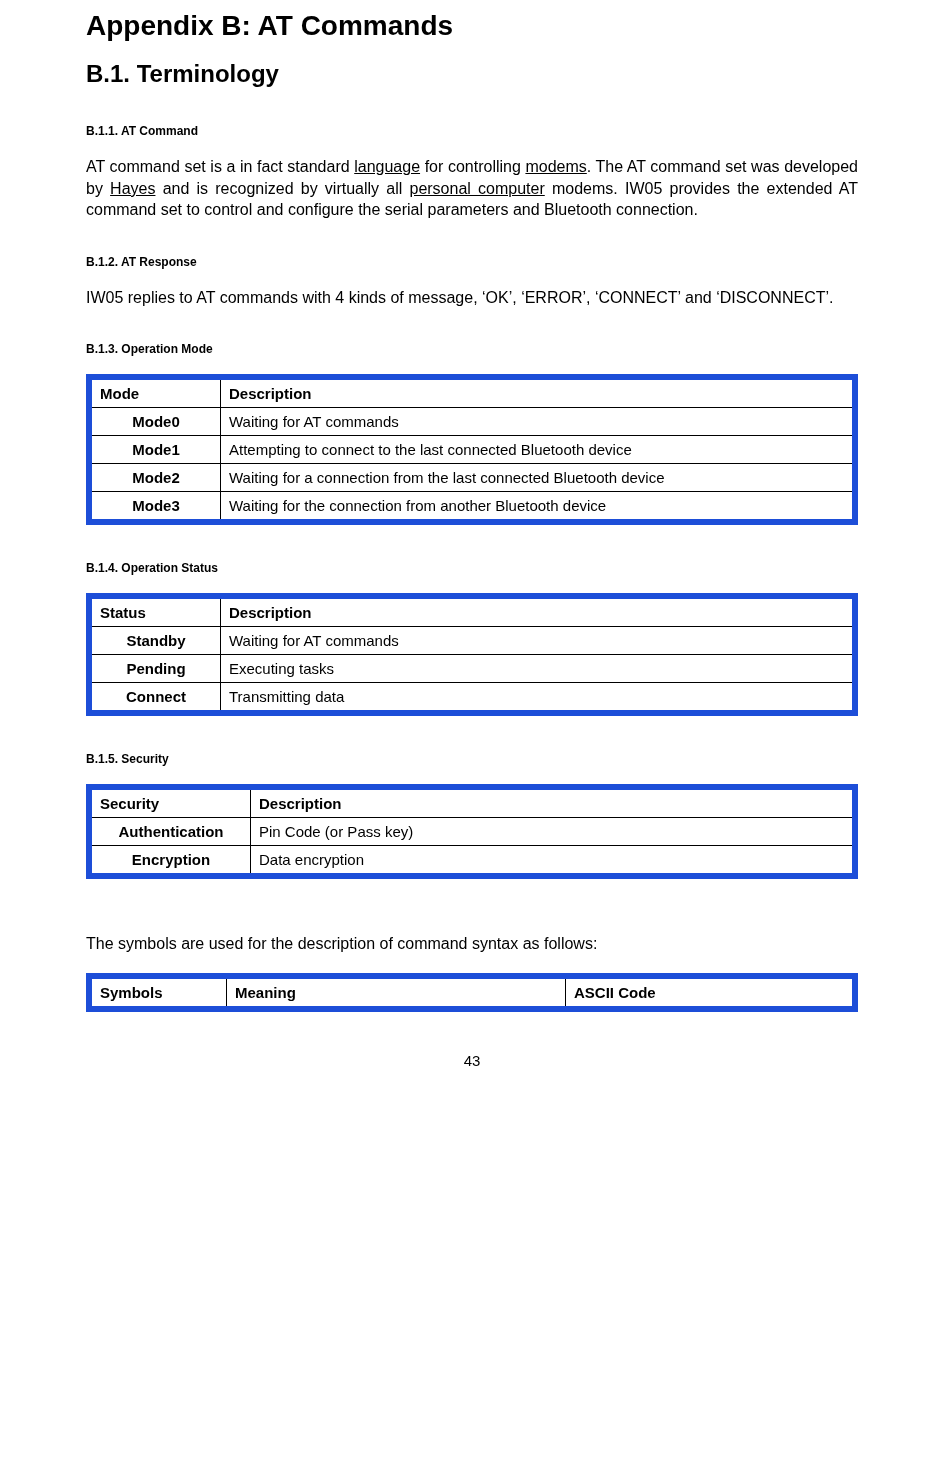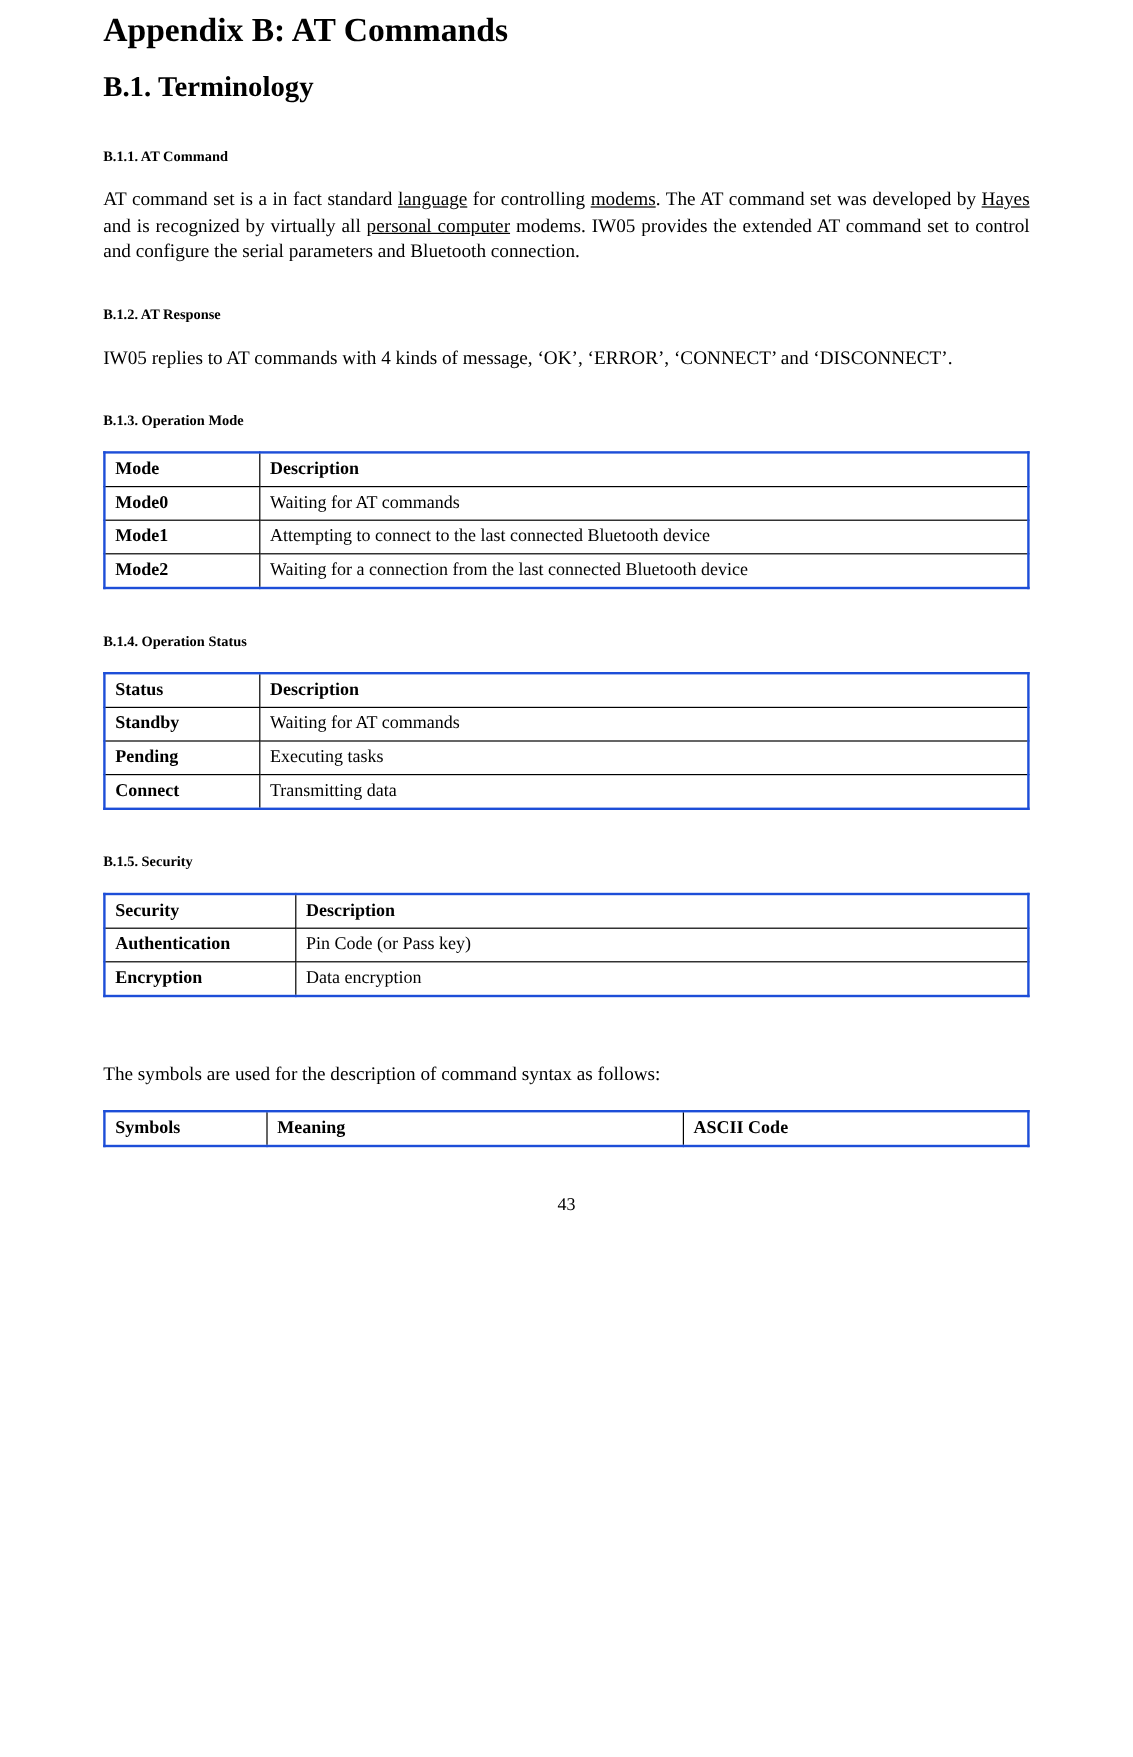--- a/index.html
+++ b/index.html
@@ -7,21 +7,20 @@
       margin: 0;
       padding: 0;
       background: #fff;
       color: #000;
     }
     .page {
       width: 852px;
       margin: 0 auto;
       padding: 0 40px 30px 40px;
       box-sizing: border-box;
-      font-family: Liberation Serif, serif;
     }
     h1 {
       font-size: 28px;
       font-weight: bold;
       margin: 10px 0 18px 0;
     }
     h2 {
       font-size: 24px;
       font-weight: bold;
       margin: 0 0 36px 0;
@@ -39,35 +38,36 @@
     .justify {
       text-align: justify;
     }
     .underline {
       text-decoration: underline;
     }
     table {
       width: 100%;
       border-collapse: collapse;
       margin: 0 0 36px 0;
-      border: 2px solid #1d4ed8;
+      border: 6px solid #1d4ed8;
     }
     th, td {
       border: 1px solid #000;
       padding: 5px 8px;
       text-align: left;
       font-size: 15px;
       vertical-align: middle;
     }
     th {
       font-weight: bold;
     }
     .col-label {
       font-weight: bold;
       white-space: nowrap;
+      text-align: center;
     }
     .t1 td:first-child, .t1 th:first-child { width: 112px; }
     .t2 td:first-child, .t2 th:first-child { width: 112px; }
     .t3 td:first-child, .t3 th:first-child { width: 142px; }
     .t4 th:nth-child(1) { width: 118px; text-align: left; }
     .t4 th:nth-child(3) { width: 270px; }
     .spacer-md { height: 18px; }
     .page-num {
       text-align: center;
       font-size: 15px;
@@ -102,20 +102,24 @@
       <td class="col-label">Mode0</td>
       <td>Waiting for AT commands</td>
     </tr>
     <tr>
       <td class="col-label">Mode1</td>
       <td>Attempting to connect to the last connected Bluetooth device</td>
     </tr>
     <tr>
       <td class="col-label">Mode2</td>
       <td>Waiting for a connection from the last connected Bluetooth device</td>
+    </tr>
+    <tr>
+      <td class="col-label">Mode3</td>
+      <td>Waiting for the connection from another Bluetooth device</td>
     </tr>
   </tbody>
     </table>
 
   <h3>B.1.4. Operation Status</h3>
   <table class="t2">
     <tbody>
         <tr>
       <th>Status</th>
       <th>Description</th>

